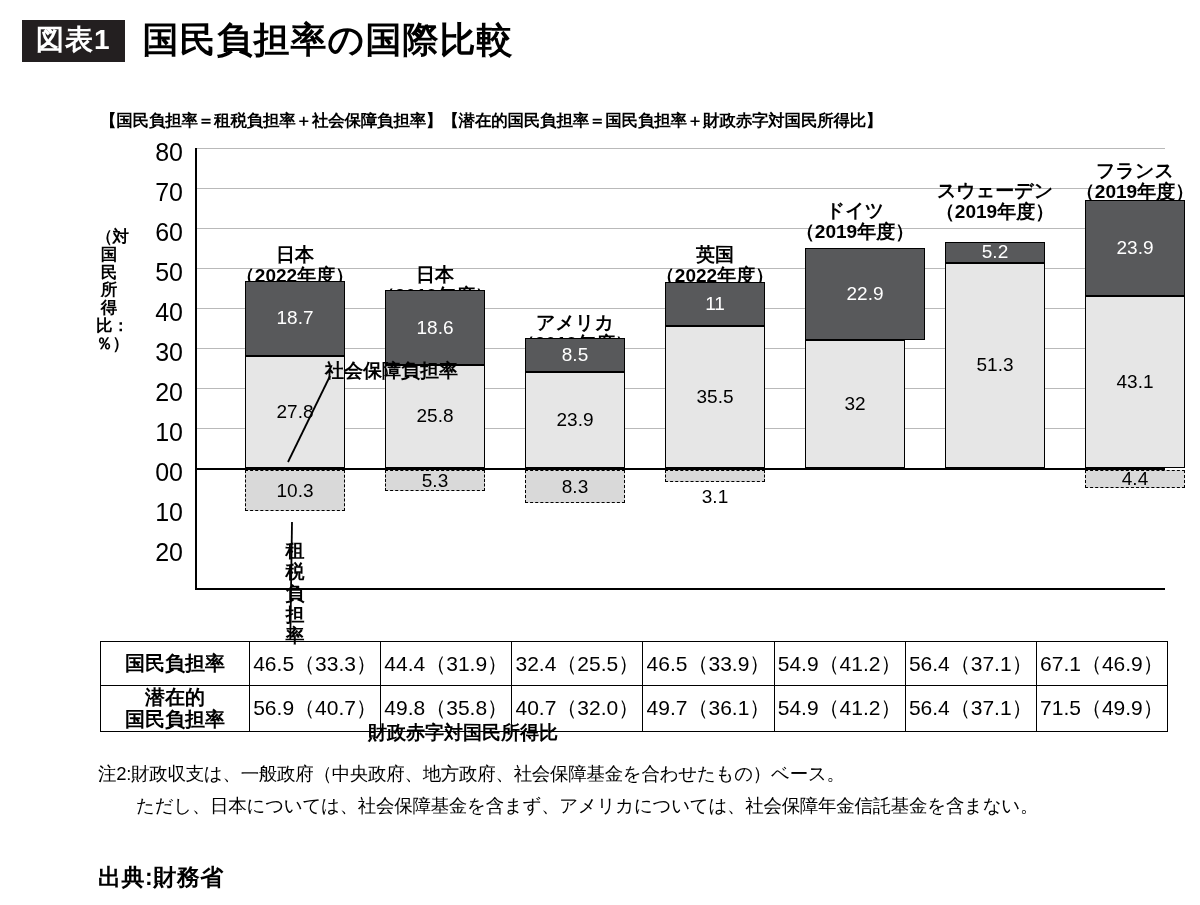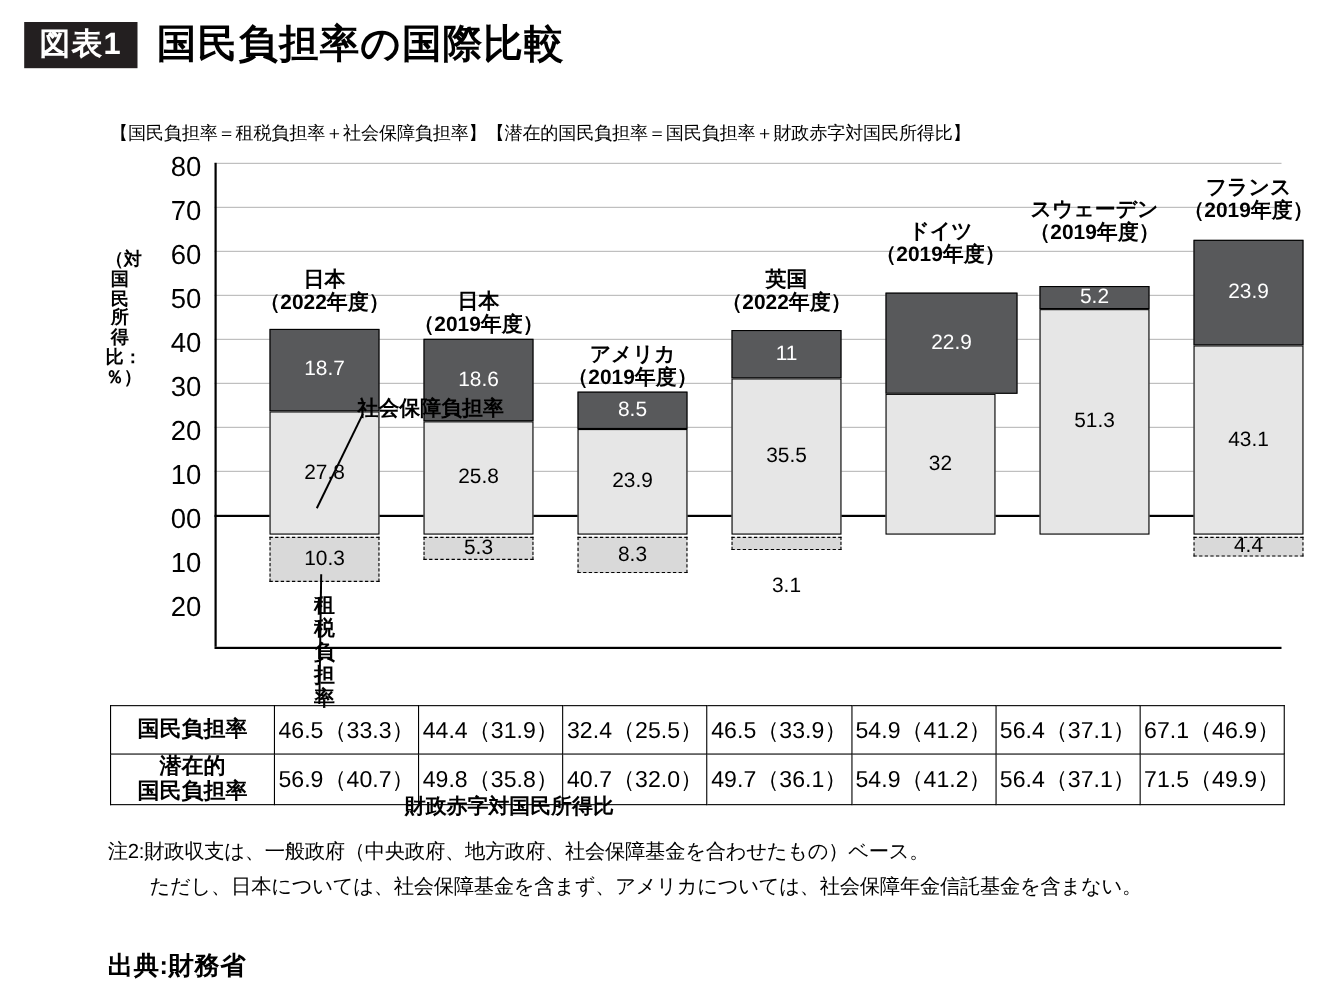--- a/index.html
+++ b/index.html
@@ -39,21 +39,21 @@
     font-weight: bold;
     letter-spacing: 1px;
   }
 
   
   #legend-note {
     position: absolute;
     left: 100px;
     top: 110px;
     font-size: 16.5px;
-    font-weight: normal;
+    font-weight: bold;
     letter-spacing: -0.2px;
     white-space: nowrap;
     text-align: right;
   }
 
   
   #chart-wrap {
     position: absolute;
     left: 0;
     top: 140px;
@@ -114,42 +114,40 @@
   
   .bar-group { position: absolute; }
   .seg {
     position: absolute;
     box-sizing: border-box;
     border: 1.6px solid #000;
     display: flex;
     align-items: center;
     justify-content: center;
     font-size: 19px;
-    margin-top: 18px;
   }
   .seg.tax     { background: #e6e6e6; }
   .seg.social  { background: #58595b; color: #fff; }
   .seg.deficit {
     background: #d9d9d9;
     border: 1.8px dashed #000;
   }
   .bar-label {
     position: absolute;
     text-align: center;
     font-size: 19px;
     font-weight: bold;
     line-height: 1.12;
     white-space: nowrap;
   }
   .deficit-outside {
     position: absolute;
     font-size: 19px;
     text-align: center;
     white-space: nowrap;
-    margin-top: 36px;
   }
 
   
   .annot {
     position: absolute;
     font-size: 19px;
     font-weight: bold;
     white-space: nowrap;
   }
   #annot-social { left: 325px; top: 218px; }

